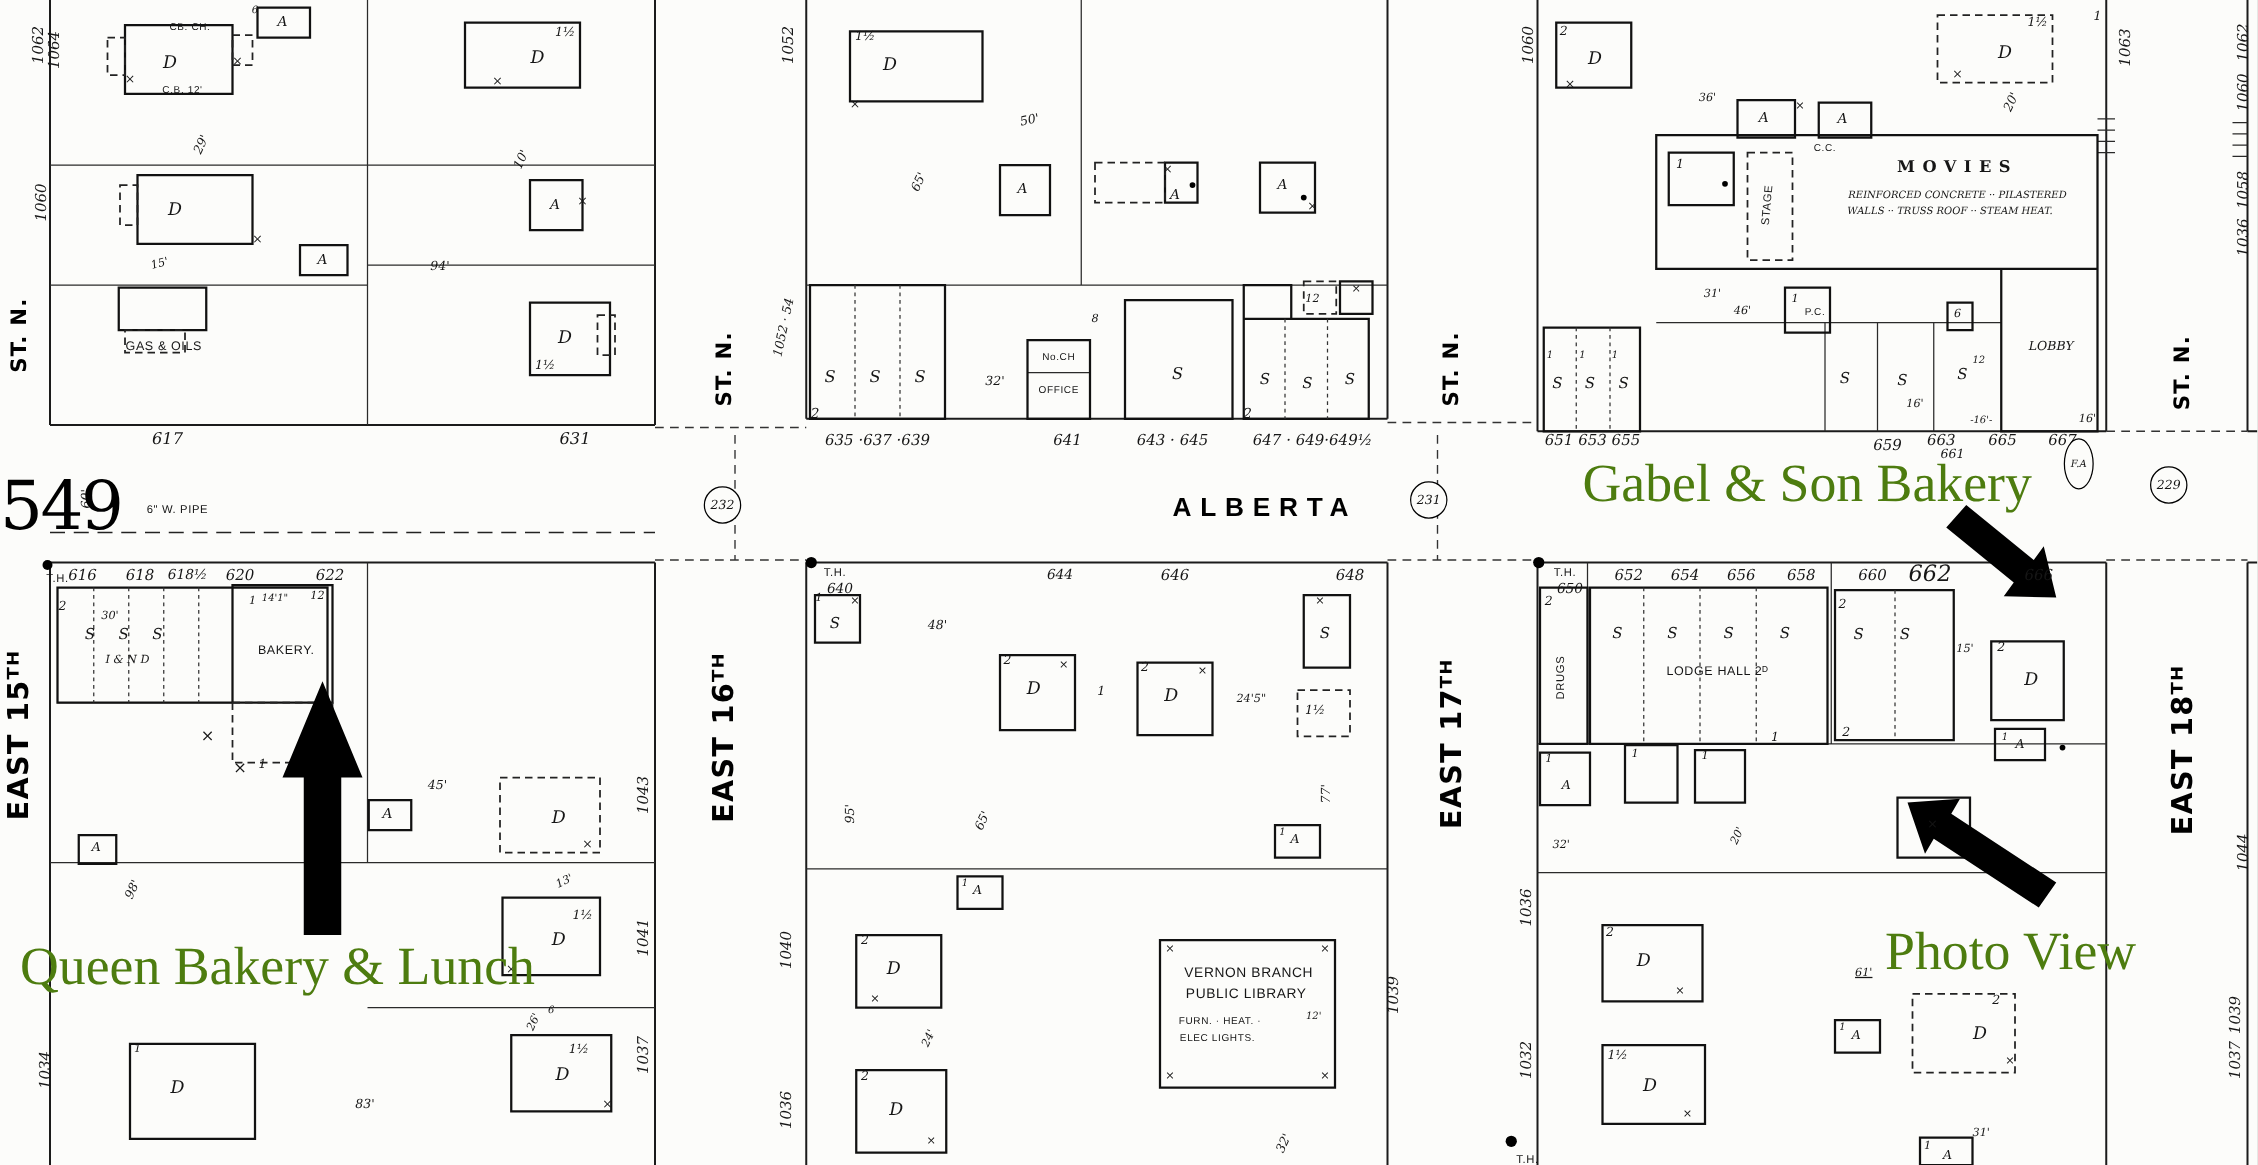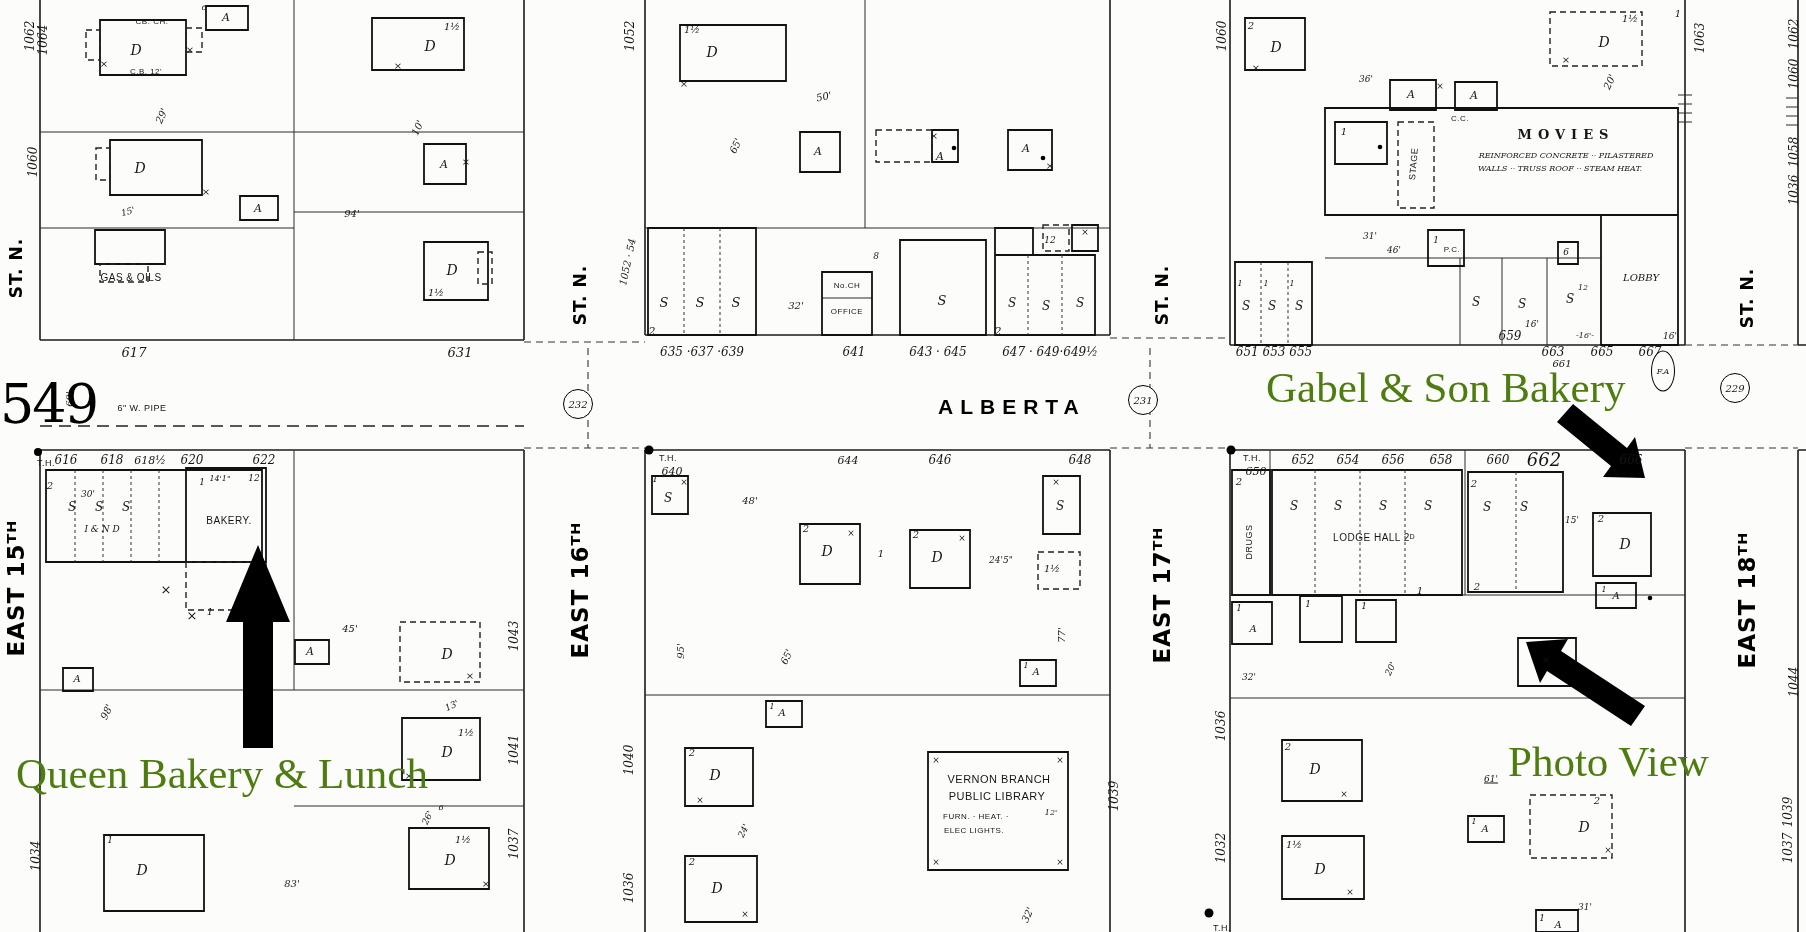--- a/index.html
+++ b/index.html
@@ -190,21 +190,21 @@
       <span class="lbl" style="left: 1272px; top: 306px; font-size: 12px; transform: translate(-50%, -50%);">S</span>
       <span class="lbl" style="left: 1299px; top: 306px; font-size: 12px; transform: translate(-50%, -50%);">S</span>
       <span class="lbl" style="left: 1274px; top: 352px; font-size: 12px; transform: translate(-50%, -50%);">651 653 655</span>
       <span class="lbl" style="left: 1476px; top: 302px; font-size: 12px; transform: translate(-50%, -50%);">S</span>
       <span class="lbl" style="left: 1522px; top: 304px; font-size: 12px; transform: translate(-50%, -50%);">S</span>
       <span class="lbl" style="left: 1570px; top: 299px; font-size: 12px; transform: translate(-50%, -50%);">S</span>
       <span class="lbl" style="left: 1583px; top: 288px; font-size: 8px; transform: translate(-50%, -50%);">12</span>
       <span class="lbl" style="left: 1532px; top: 324px; font-size: 9px; transform: translate(-50%, -50%);">16'</span>
       <span class="lbl" style="left: 1566px; top: 252px; font-size: 9px; transform: translate(-50%, -50%);">6</span>
       <span class="lbl" style="left: 1641px; top: 278px; font-size: 10px; transform: translate(-50%, -50%);">LOBBY</span>
-      <span class="lbl" style="left: 1510px; top: 336px; font-size: 12px; transform: translate(-50%, -50%);">659</span>
+      <span class="lbl" style="left: 1510px; top: 356px; font-size: 12px; transform: translate(-50%, -50%);">659</span>
       <span class="lbl" style="left: 1553px; top: 352px; font-size: 12px; transform: translate(-50%, -50%);">663</span>
       <span class="lbl" style="left: 1562px; top: 364px; font-size: 10px; transform: translate(-50%, -50%); text-align: right;">661</span>
       <span class="lbl" style="left: 1585px; top: 336px; font-size: 8px; transform: translate(-50%, -50%);">-16'-</span>
       <span class="lbl" style="left: 1602px; top: 352px; font-size: 12px; transform: translate(-50%, -50%);">665</span>
       <span class="lbl" style="left: 1650px; top: 352px; font-size: 12px; transform: translate(-50%, -50%);">667</span>
       <span class="lbl" style="left: 1670px; top: 336px; font-size: 9px; transform: translate(-50%, -50%);">16'</span>
       <span class="lbl" style="left: 1222px; top: 36px; font-size: 12px; transform: translate(-50%, -50%) rotate(-90deg);">1060</span>
       <span class="lbl" style="left: 1700px; top: 38px; font-size: 12px; transform: translate(-50%, -50%) rotate(-90deg);">1063</span>
       <span class="lbl" style="left: 1678px; top: 14px; font-size: 10px; transform: translate(-50%, -50%);">1</span>
       <span class="lbl" style="left: 1794px; top: 34px; font-size: 12px; transform: translate(-50%, -50%) rotate(-90deg);">1062</span>

